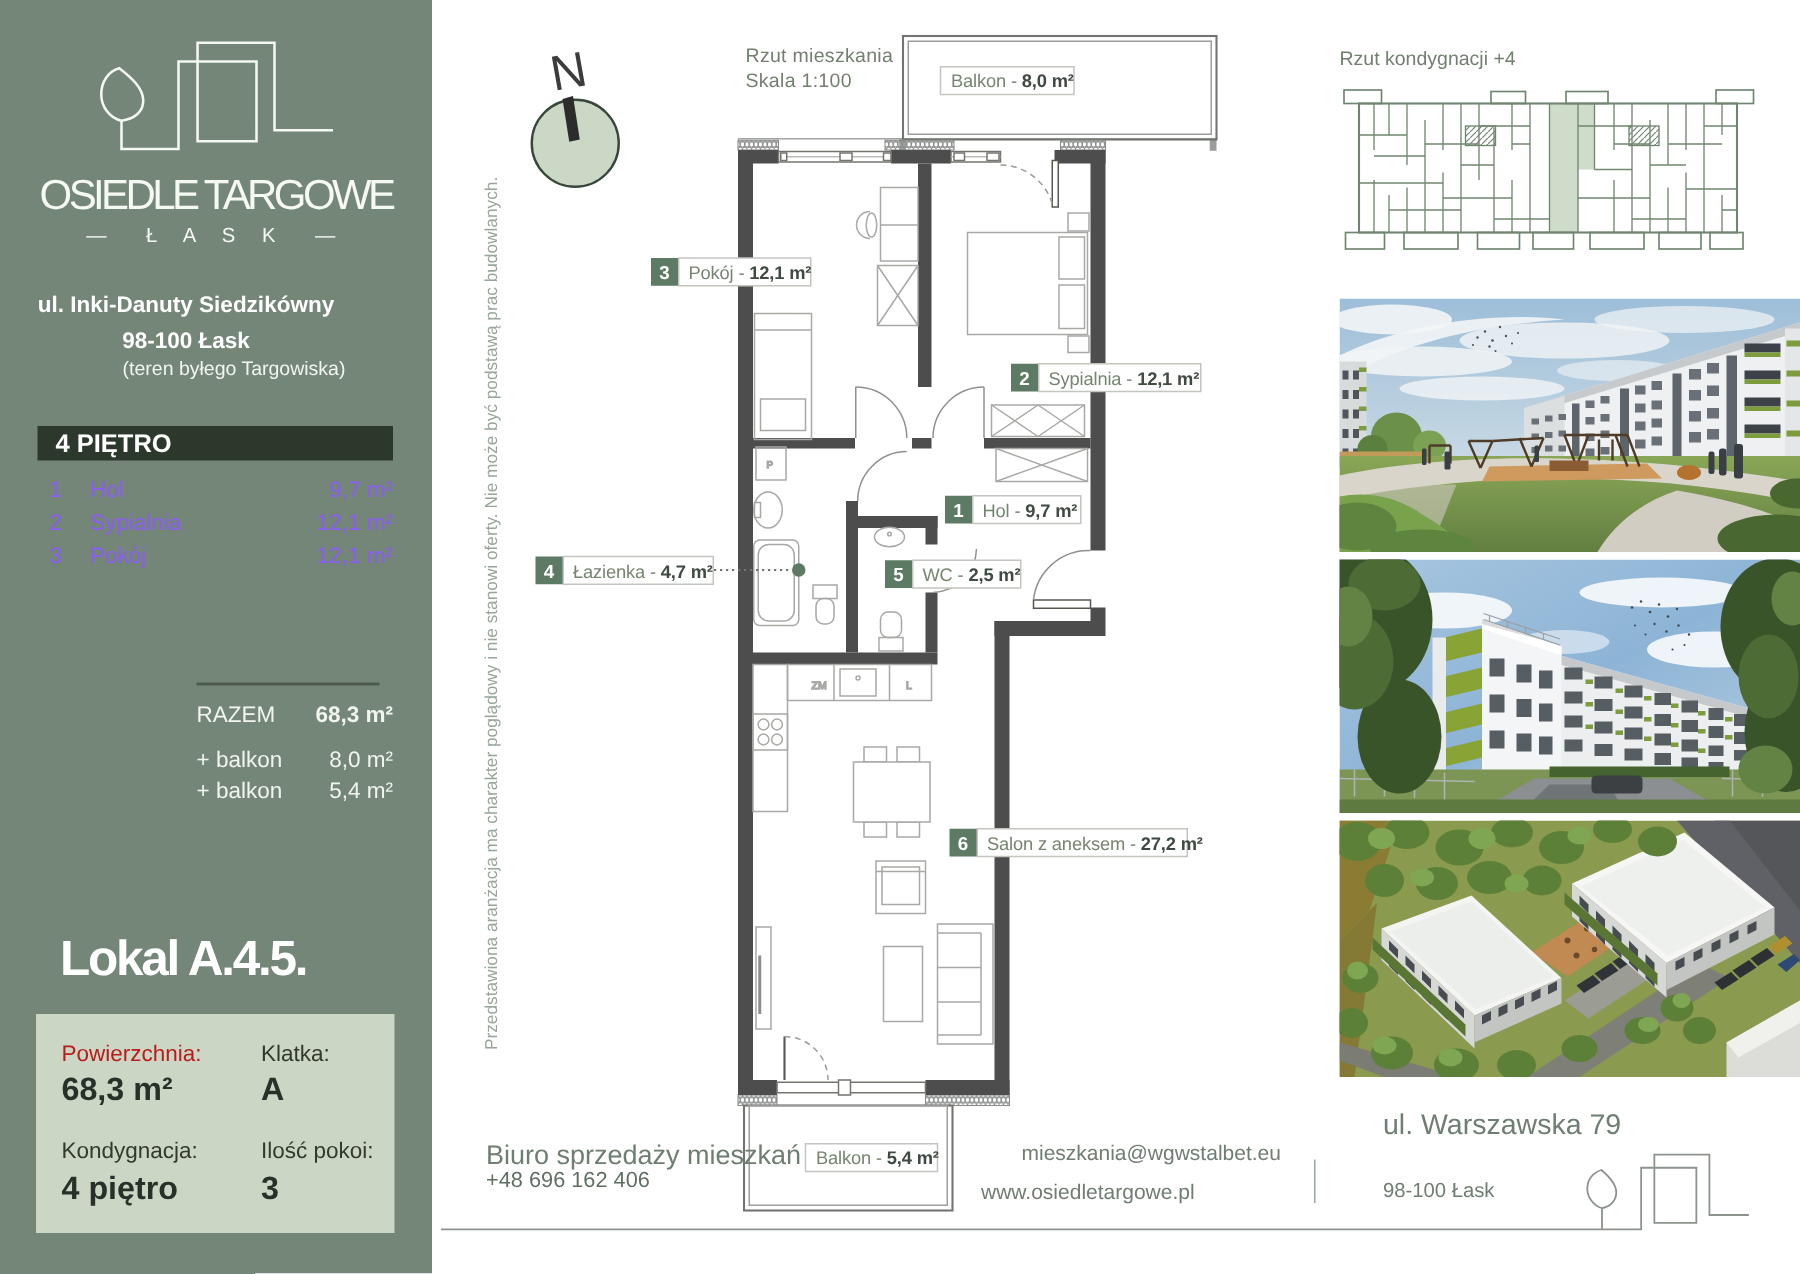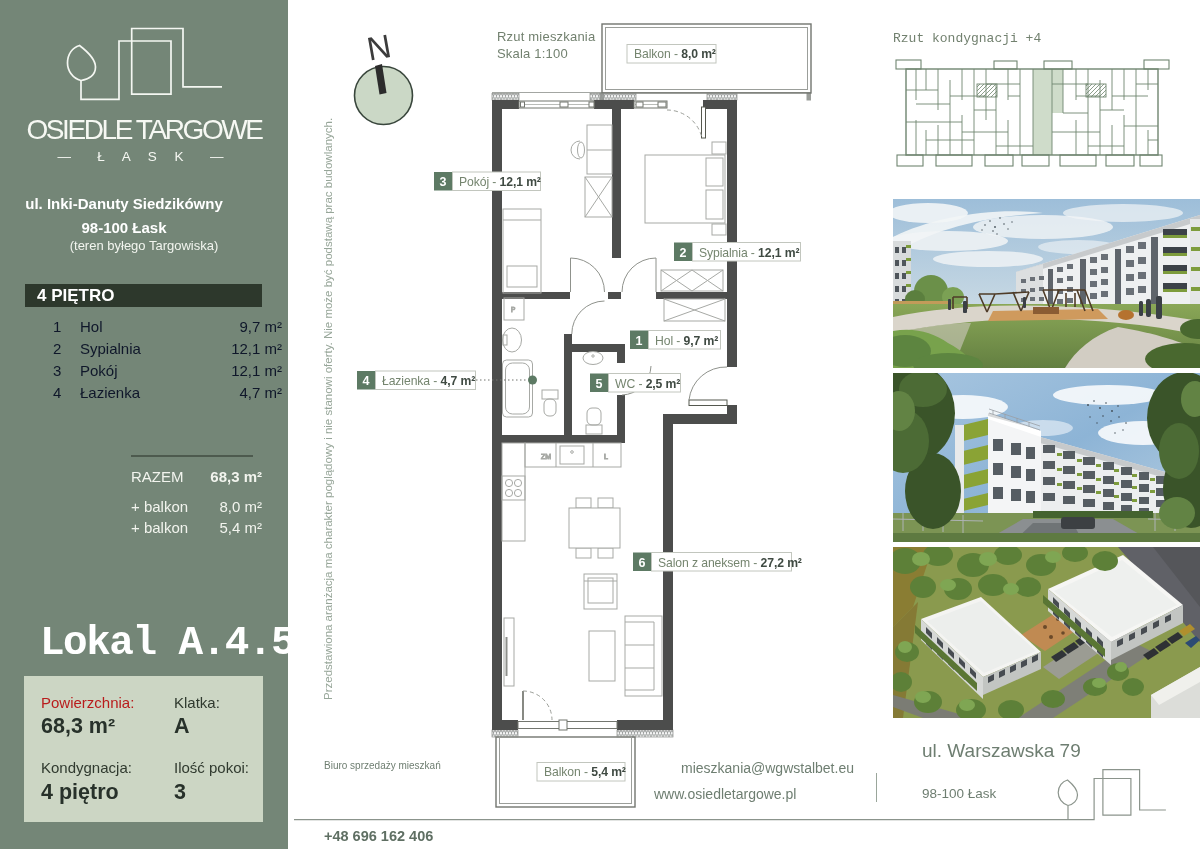--- a/index.html
+++ b/index.html
@@ -21,40 +21,39 @@
     <path d="M81,80.5 L81,99.3 L119,99.3 L119,41 L171,41 L171,94.2 L131.7,94.2 L131.7,28.5 L183,28.5 L183,86.8 L222,86.8"></path>
   </g>
 </svg>
 
 <div class="abs" style="left:0;top:114px;width:288px;text-align:center;color:#f6f8f3;font-size:28px;letter-spacing:-2.4px;">OSIEDLE TARGOWE</div>
 
 <div class="abs" style="left:0;top:149px;width:288px;text-align:center;color:#f6f8f3;font-size:13.5px;letter-spacing:7px;">—  Ł A S K  —</div>
 
 <div class="abs" style="left:0;top:192px;width:248px;text-align:center;color:#ffffff;font-size:15px;font-weight:bold;line-height:24px;">ul. Inki-Danuty Siedzikówny<br>98-100 Łask</div>
 
-<div class="abs" style="left:0;top:238px;width:288px;text-align:center;color:#f2f5ef;font-size:13px;">(teren byłego Targowiska)</div>
+<div class="abs" style="left:0;top:238px;width:288px;text-align:center;color:#f2f5ef;font-size:13px;padding-left:12px;">(teren byłego Targowiska)</div>
 
 <div class="abs" style="left:25px;top:284px;width:237px;height:23px;background:#2d382c;color:#ffffff;font-size:17px;font-weight:bold;line-height:23px;padding-left:12px;box-sizing:border-box;">4 PIĘTRO</div>
 
-<div class="abs" style="left:25px;top:316px;width:237px;color:#0f172a;font-size:15px;margin-left:20px;">
+<div class="abs" style="left:25px;top:316px;width:237px;color:#8b5cf6;font-size:15px;">
   <div style="height:22px;line-height:22px;"><span style="display:inline-block;width:27px;padding-left:8px;">1</span><span>Hol</span><span style="float:right;">9,7 m²</span></div>
   <div style="height:22px;line-height:22px;"><span style="display:inline-block;width:27px;padding-left:8px;">2</span><span>Sypialnia</span><span style="float:right;">12,1 m²</span></div>
   <div style="height:22px;line-height:22px;"><span style="display:inline-block;width:27px;padding-left:8px;">3</span><span>Pokój</span><span style="float:right;">12,1 m²</span></div>
-  <div style="height:22px;line-height:22px;"><span style="display:inline-block;width:27px;padding-left:8px;">4</span><span>Łazienka</span><span style="float:right;">4,7 m²</span></div>
 </div>
 
 <div class="abs" style="left:131px;top:455px;width:122px;height:1.5px;background:#4d5a4e;"></div>
 
 <div class="abs" style="left:131px;top:468px;width:131px;color:#f2f4ee;font-size:15px;"><span>RAZEM</span><span style="float:right;font-weight:bold;">68,3 m²</span></div>
 
 <div class="abs" style="left:131px;top:498px;width:131px;color:#f2f4ee;font-size:15px;"><span>+ balkon</span><span style="float:right;">8,0 m²</span></div>
 
 <div class="abs" style="left:131px;top:519px;width:131px;color:#f2f4ee;font-size:15px;"><span>+ balkon</span><span style="float:right;">5,4 m²</span></div>
 
-<div class="abs" style="left:40px;top:620px;color:#ffffff;font-size:41px;font-weight:bold;letter-spacing:-1.5px;font-family:Liberation Mono, monospace;">Lokal A.4.5.</div>
+<div class="abs" style="left:40px;top:620px;color:#ffffff;font-size:33px;font-weight:bold;letter-spacing:-1.5px;">Lokal A.4.5.</div>
 
 <div class="abs" style="left:24px;top:676px;width:239px;height:146px;background:#ccd6c4;"></div>
 
 <div class="abs" style="left:41px;top:694px;color:#b91c1c;font-size:15px;">Powierzchnia:</div>
 
 <div class="abs" style="left:41px;top:714px;color:#27312a;font-size:21.5px;font-weight:bold;">68,3 m²</div>
 
 <div class="abs" style="left:174px;top:694px;color:#303a2f;font-size:15px;">Klatka:</div>
 
 <div class="abs" style="left:174px;top:714px;color:#27312a;font-size:21.5px;font-weight:bold;">A</div>
@@ -352,21 +351,21 @@
   </g>
 
   <g>
     <rect x="633" y="552.5" width="18.5" height="18.5" fill="#5d7a64"></rect>
     <text x="642" y="566.5" font-size="12.5" fill="#ffffff" text-anchor="middle" font-weight="bold">6</text>
     <rect x="651.5" y="552.5" width="140" height="18.5" fill="#ffffff" stroke="#c2c6be"></rect>
     <text x="658" y="566.5" font-size="12.2" letter-spacing="-0.1"><tspan fill="#75856f">Salon z aneksem - </tspan><tspan fill="#3f4a42" font-weight="bold">27,2 m²</tspan></text>
   </g>
 </svg>
 
-<div class="abs gtxt" style="left:893px;top:31px;font-size:13px;color:#72816f;font-family:Liberation Mono, monospace;">Rzut kondygnacji +4</div>
+<div class="abs gtxt" style="left:893px;top:31px;font-size:13px;color:#72816f;">Rzut kondygnacji +4</div>
 
 <svg class="abs" style="left:880px;top:50px;" width="300" height="125" viewBox="880 50 300 125">
   <defs>
     <pattern id="ghatch" width="4" height="4" patternUnits="userSpaceOnUse">
       <path d="M0,4 L4,0" stroke="#70866f" stroke-width="0.8"></path>
     </pattern>
   </defs>
 
   <rect x="1033" y="69" width="19" height="86" fill="#cfdcca"></rect>
   <rect x="1033" y="69" width="30" height="44" fill="#cfdcca"></rect>
@@ -845,23 +844,23 @@
       <ellipse cx="55" cy="38" rx="8" ry="6"></ellipse>
       <ellipse cx="12" cy="100" rx="7" ry="6"></ellipse>
       <ellipse cx="30" cy="150" rx="8" ry="6"></ellipse>
       <ellipse cx="74" cy="158" rx="8" ry="6"></ellipse>
       <ellipse cx="118" cy="42" rx="8" ry="6"></ellipse>
       <ellipse cx="206" cy="136" rx="7" ry="5"></ellipse>
       <ellipse cx="228" cy="120" rx="6" ry="5"></ellipse>
   </g>
 </svg>
 
-<div class="abs gtxt" style="left:324px;top:760px;font-size:10px;">Biuro sprzedaży mieszkań</div>
-
-<div class="abs" style="left:324px;top:828px;font-size:14.5px;font-weight:bold;color:#5f6f63;">+48 696 162 406</div>
+<div class="abs gtxt" style="left:324px;top:760px;font-size:18px;">Biuro sprzedaży mieszkań</div>
+
+<div class="abs" style="left:324px;top:779px;font-size:14.5px;font-weight:normal;color:#5f6f63;">+48 696 162 406</div>
 
 <div class="abs gtxt" style="left:654px;top:760px;font-size:14px;margin-left:27px;">mieszkania@wgwstalbet.eu</div>
 
 <div class="abs gtxt" style="left:654px;top:786px;font-size:14px;">www.osiedletargowe.pl</div>
 
 <div class="abs" style="left:876px;top:773px;width:1px;height:29px;background:#9aa69b;"></div>
 
 <div class="abs gtxt" style="left:922px;top:740px;font-size:19px;">ul. Warszawska 79</div>
 
 <div class="abs gtxt" style="left:922px;top:786px;font-size:13.5px;">98-100 Łask</div>

